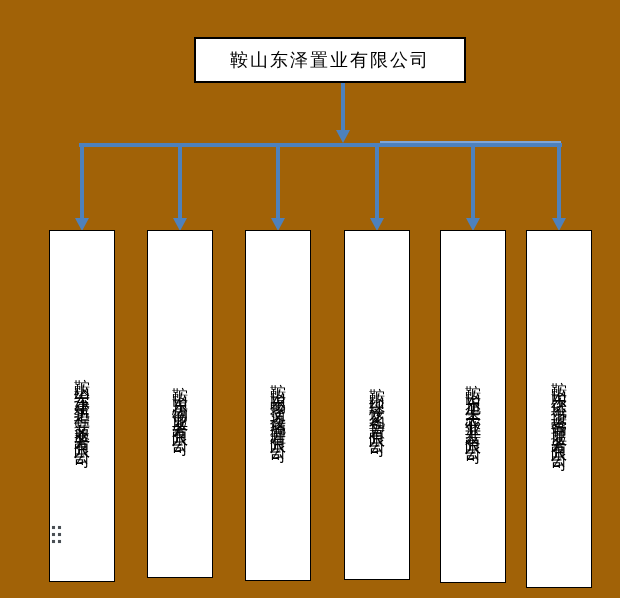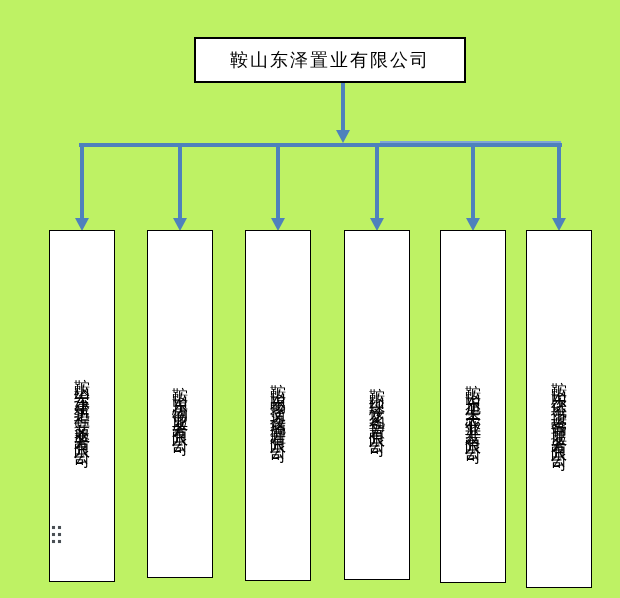--- a/index.html
+++ b/index.html
@@ -1,16 +1,16 @@
 <!DOCTYPE html>
 <html><head>
 <meta charset="utf-8">
 <style>
   html,body{margin:0;padding:0;background:#ffffff;}
-  .canvas{position:relative;width:620px;height:598px;background:#bef264;overflow:hidden;
+  .canvas{position:relative;width:620px;height:598px;background:#a16207;overflow:hidden;
           font-family:"Liberation Serif","DejaVu Serif",serif;color:#000;}
 
   
   .root-box{position:absolute;left:194px;top:37px;width:272px;height:46px;
             border:2px solid #000;box-sizing:border-box;background:#fff;
             display:flex;align-items:center;justify-content:center;}
   .root-label{font-size:18px;letter-spacing:2px;white-space:nowrap;}
 
   
   .shaft{position:absolute;background:#4e81bc;}

